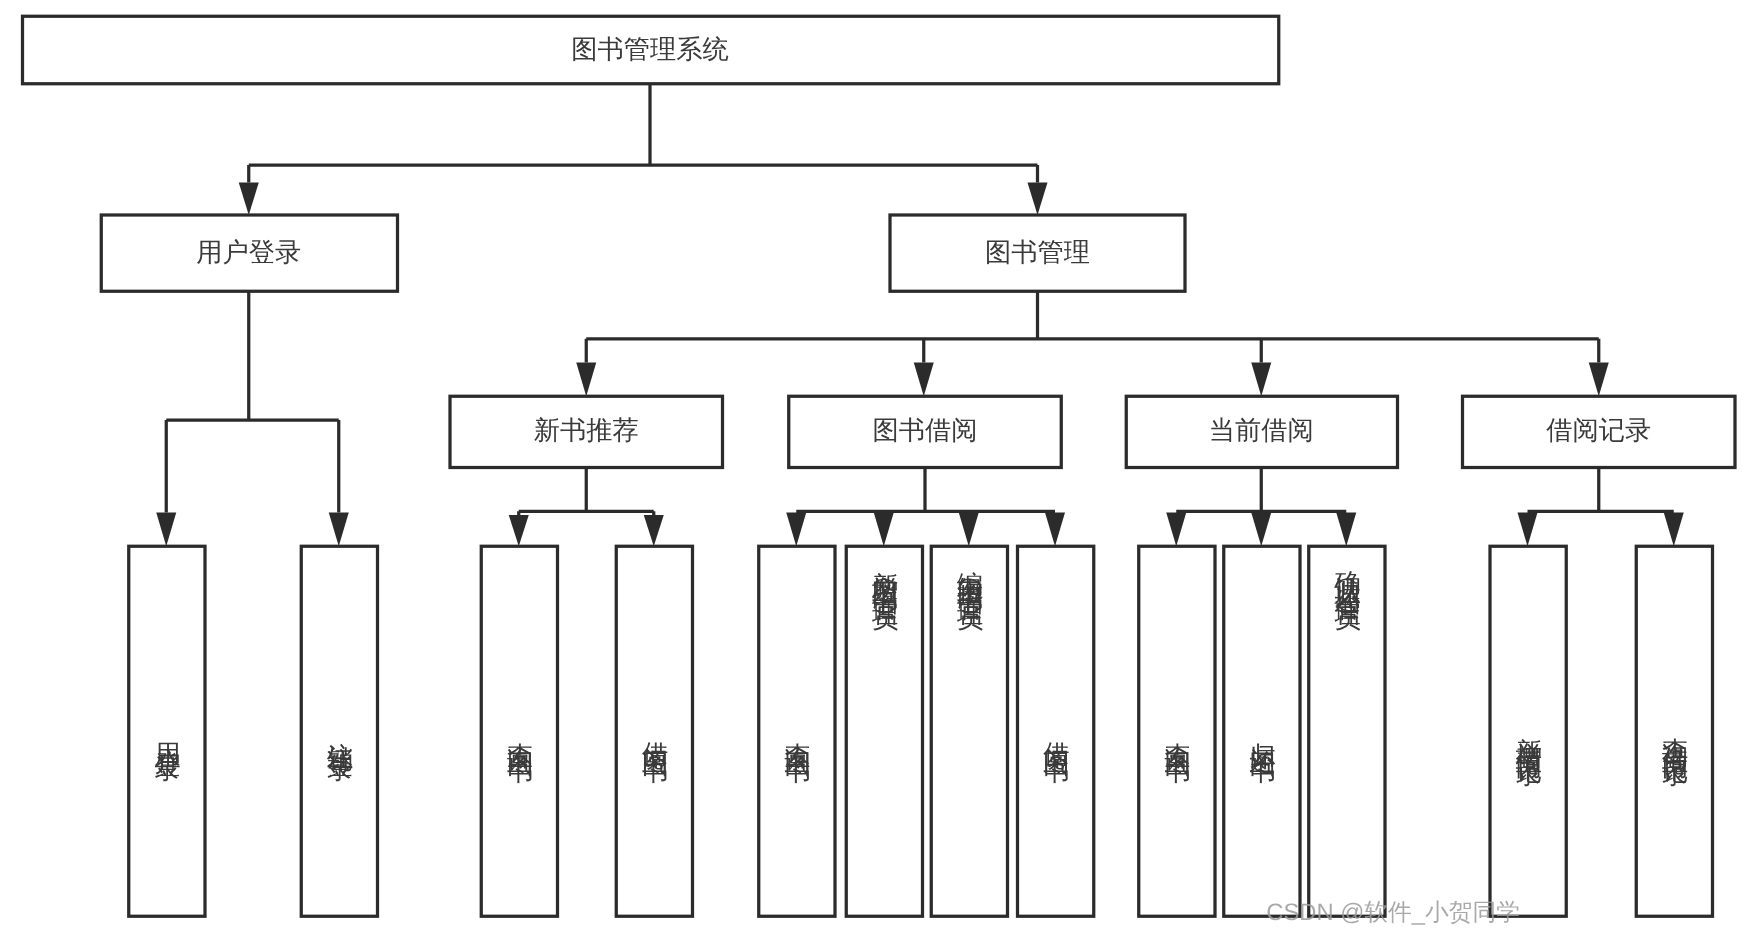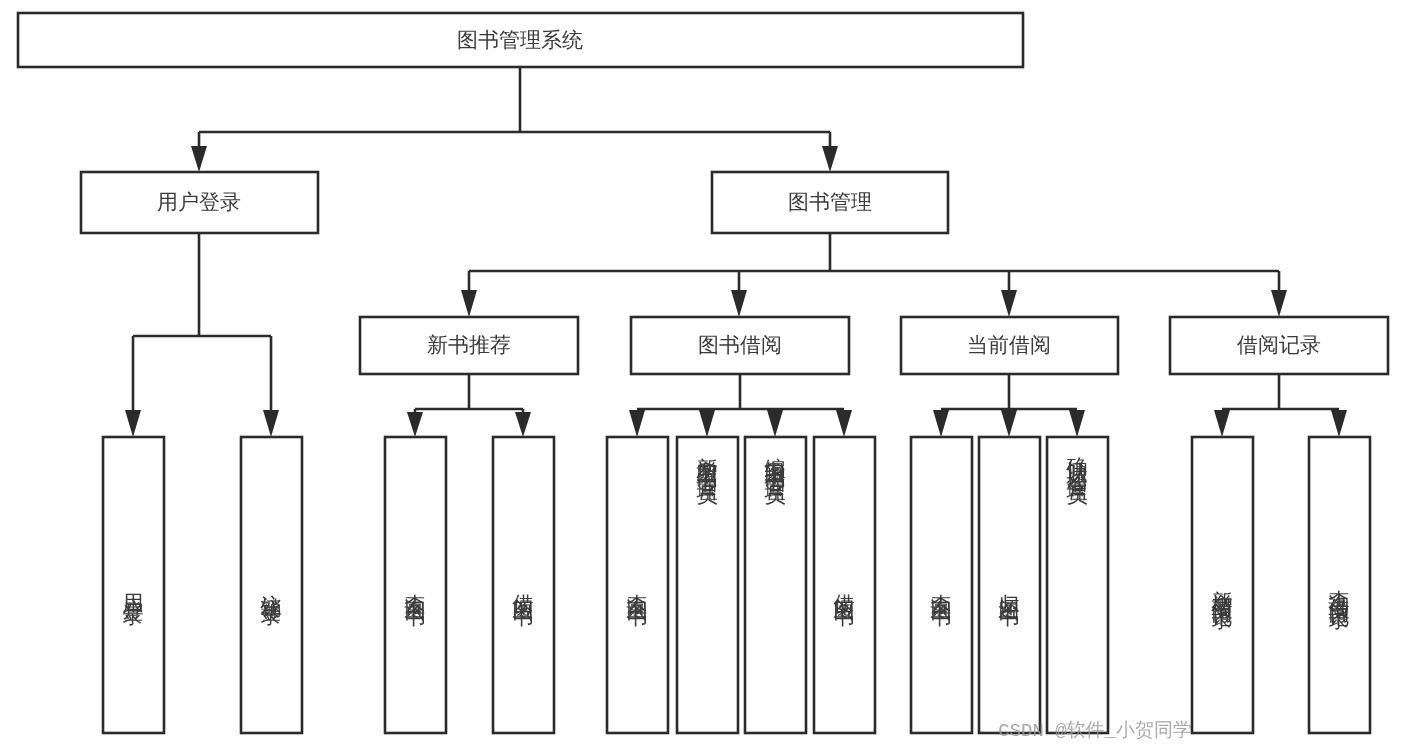--- a/index.html
+++ b/index.html
@@ -11,20 +11,21 @@
     width: 1405px;
     height: 747px;
     font-family: "Liberation Sans", "DejaVu Sans", sans-serif;
     overflow: hidden;
   }
   #diagram-root {
     position: relative;
     width: 1196px;
     height: 747px;
     background: #ffffff;
+    padding-left: 36px;
   }
   svg#tree-svg {
     position: absolute;
     left: 0;
     top: 0;
     width: 1405px;
     height: 747px;
     display: block;
   }
   .node-box {
@@ -61,23 +62,23 @@
     text-orientation: upright;
     font-family: "Liberation Sans", "DejaVu Sans", sans-serif;
     font-size: 21px;
     color: #3a3a3a;
     letter-spacing: 4px;
     line-height: 1;
     white-space: nowrap;
   }
   #watermark {
     position: absolute;
-    right: 4px;
+    right: 16px;
     bottom: 4px;
-    font-family: Liberation Mono, monospace;
+    font-family: Liberation Sans, sans-serif;
     font-size: 19px;
     color: #9b9b9b;
     opacity: 0.85;
     white-space: nowrap;
     pointer-events: none;
   }
 </style>
 </head>
 <body>
 

